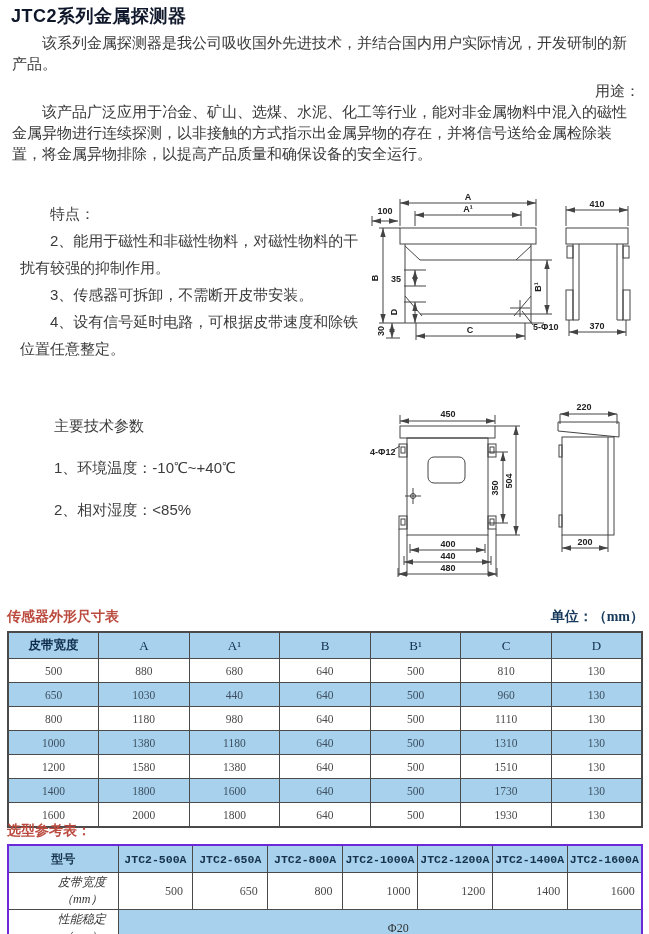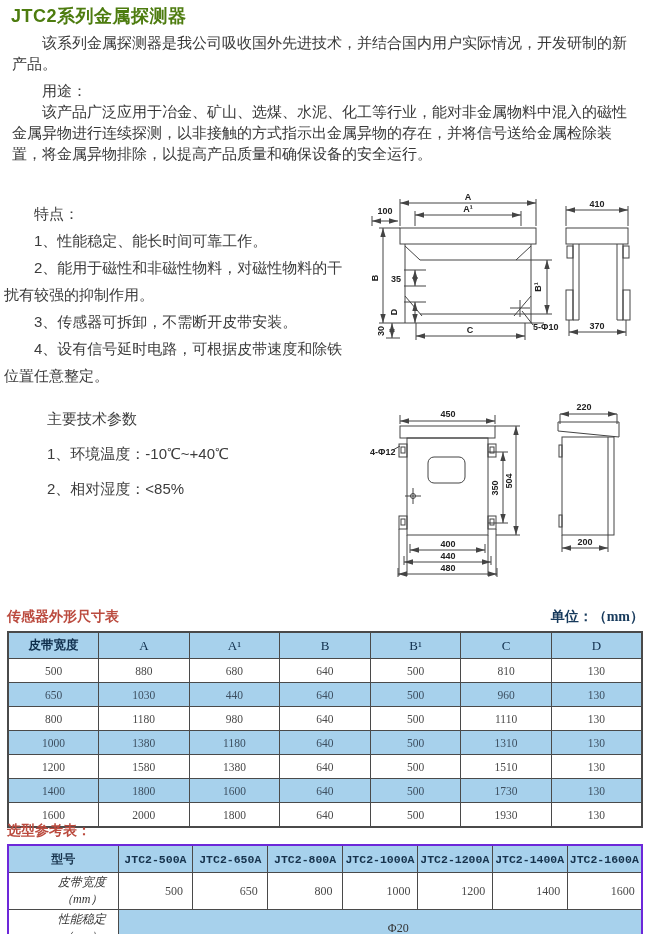--- a/index.html
+++ b/index.html
@@ -1,30 +1,30 @@
 <!DOCTYPE html>
 <html><head>
 <meta charset="utf-8">
 <style>
   html,body{margin:0;padding:0;background:#fff;}
   .page{position:relative;width:649px;height:934px;background:#ffffff;overflow:hidden;
         font-family:"Liberation Serif",serif;color:#383838;}
   
   .title{position:absolute;left:11px;top:4px;font-family:"Liberation Sans",sans-serif;
-         font-size:18px;font-weight:bold;color:#4d7c0f;letter-spacing:0.5px;}
+         font-size:18px;font-weight:bold;color:#0f172a;letter-spacing:0.5px;}
   .toptext{position:absolute;left:12px;top:33px;width:628px;font-size:15px;line-height:21px;}
   .toptext p{margin:0;text-indent:2em;}
-  .toptext p.gap{margin-top:6px;}
-  
-  .features{position:absolute;left:4px;top:200px;width:350px;
+  .toptext p.gap{margin-top:6px;text-align:right;}
+  
+  .features{position:absolute;left:20px;top:200px;width:350px;
             font-family:"Liberation Sans",sans-serif;font-size:15px;line-height:27px;color:#3c3c3c;}
   .features p{margin:0;text-indent:2em;}
   .techparams{position:absolute;left:12px;top:399px;width:360px;
             font-family:"Liberation Sans",sans-serif;font-size:15px;line-height:30px;color:#3c3c3c;}
-  .techparams p{margin:5px;text-indent:2em;}
+  .techparams p{margin:12px;text-indent:2em;}
   
   .drw{position:absolute;}
   .drw line,.drw rect,.drw polygon,.drw circle,.drw path.shape{stroke:#444;fill:none;stroke-width:1;}
   .drw text{font-family:"Liberation Sans",sans-serif;font-size:9px;font-weight:bold;fill:#222;stroke:none;}
   
   .caprow{position:absolute;left:7px;width:637px;display:flex;justify-content:space-between;align-items:baseline;}
   .cap{font-family:"Liberation Sans",sans-serif;font-size:14px;font-weight:bold;color:#bb4b3f;}
   .unit{font-size:14px;font-weight:bold;color:#173a5c;}
   
   table{border-collapse:collapse;table-layout:fixed;position:absolute;left:7px;width:636px;background:#fff;}
@@ -51,21 +51,20 @@
   <div class="title">JTC2系列金属探测器</div>
 
   <div class="toptext">
     <p>该系列金属探测器是我公司吸收国外先进技术，并结合国内用户实际情况，开发研制的新产品。</p>
     <p class="gap">用途：</p>
     <p>该产品广泛应用于冶金、矿山、选煤、水泥、化工等行业，能对非金属物料中混入的磁性金属异物进行连续探测，以非接触的方式指示出金属异物的存在，并将信号送给金属检除装置，将金属异物排除，以提高产品质量和确保设备的安全运行。</p>
   </div>
 
   <div class="features">
     <p>特点：</p>
-    <p>1、性能稳定、能长时间可靠工作。</p>
     <p>2、能用于磁性和非磁性物料，对磁性物料的干扰有较强的抑制作用。</p>
     <p>3、传感器可拆卸，不需断开皮带安装。</p>
     <p>4、设有信号延时电路，可根据皮带速度和除铁位置任意整定。</p>
   </div>
 
   <div class="techparams">
     <p>主要技术参数</p>
     <p>1、环境温度：-10℃~+40℃</p>
     <p>2、相对湿度：&lt;85%</p>
   </div>

